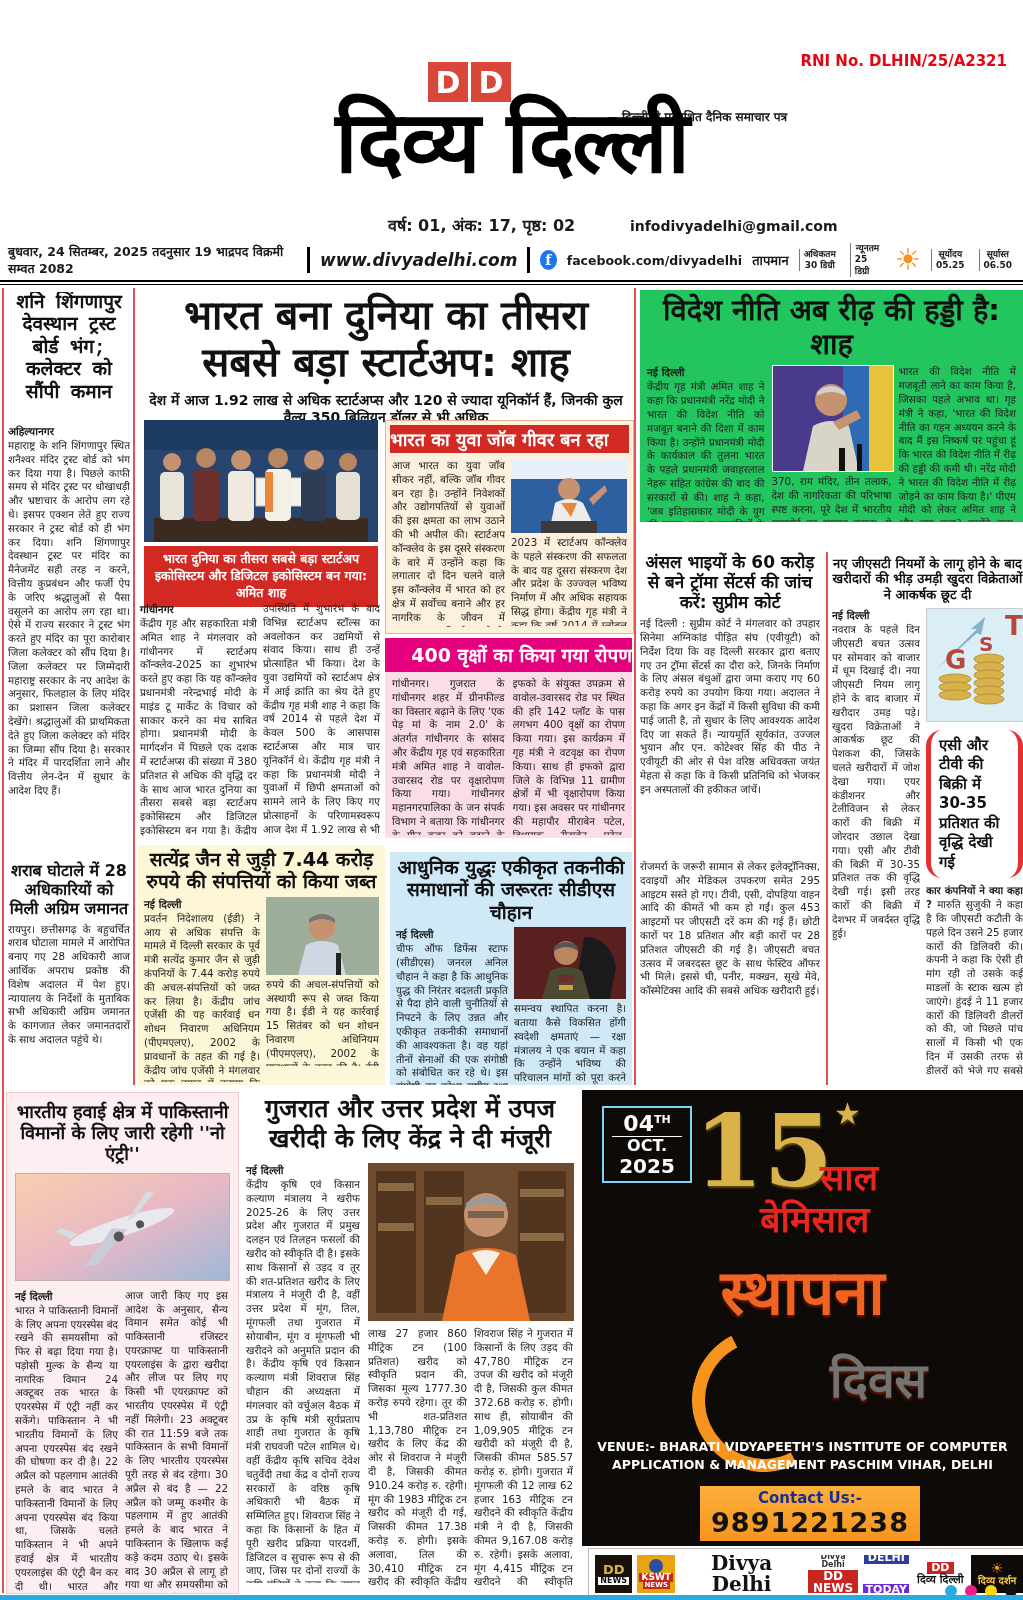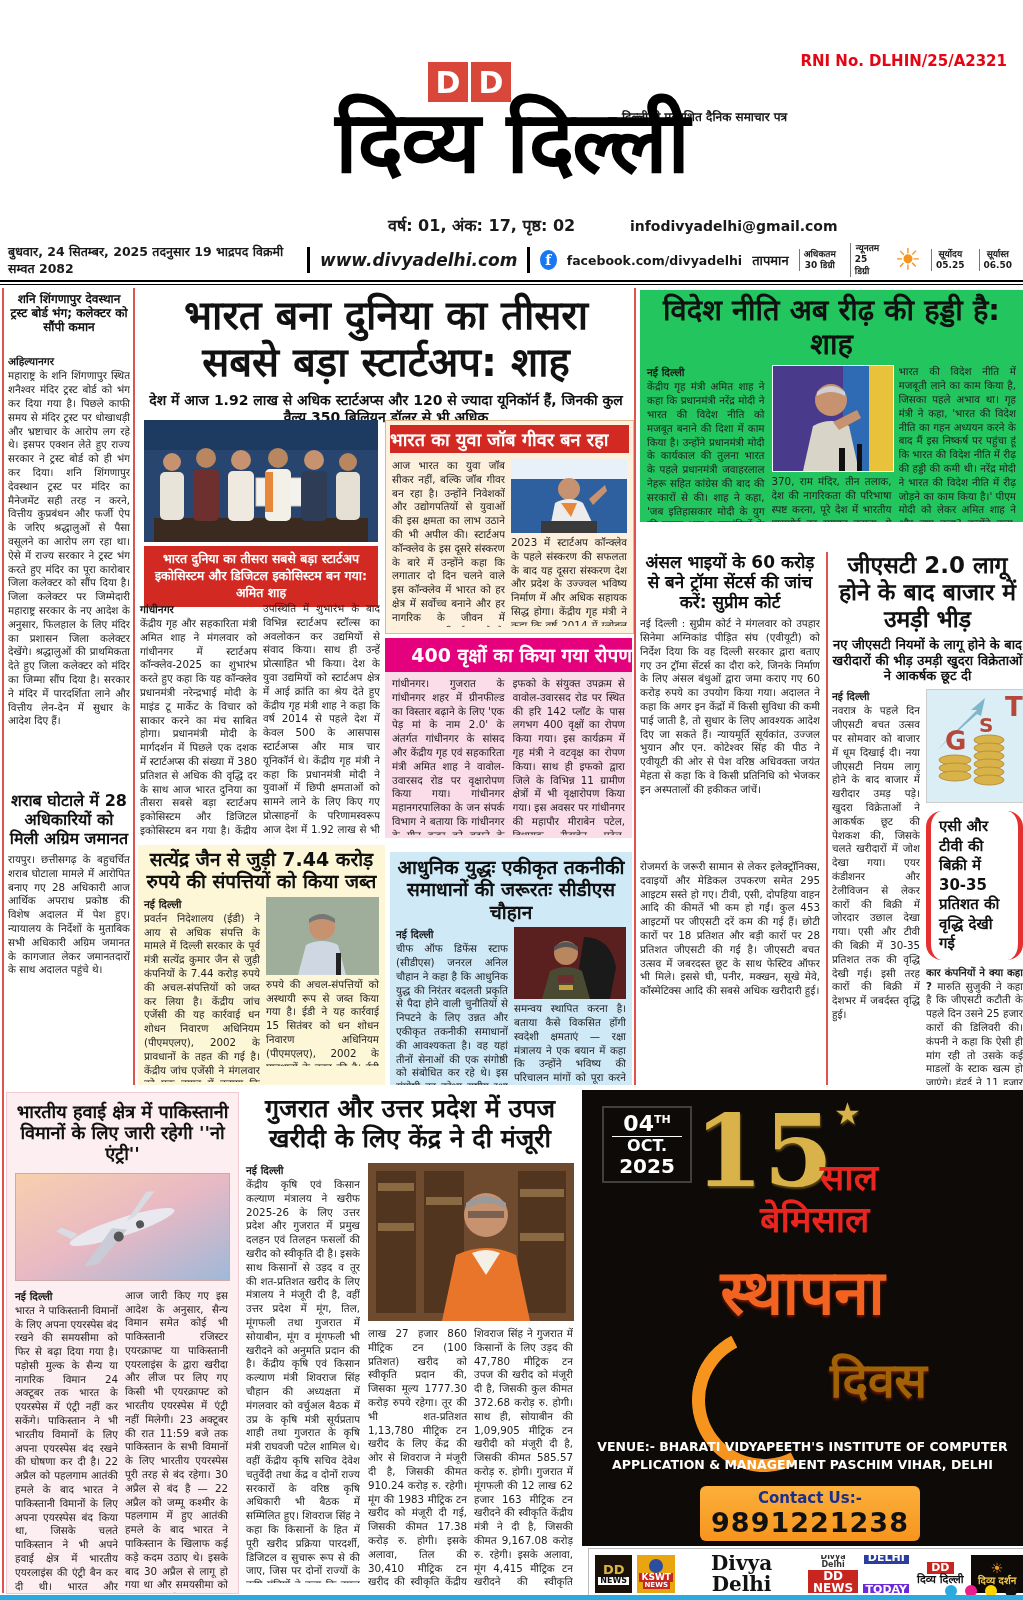--- a/index.html
+++ b/index.html
@@ -27,24 +27,24 @@
   
   .redbar{background:#d22a23;color:#fff;font-weight:bold;text-align:left;}
   .magbar{background:#e5007d;color:#fff;font-weight:bold;text-align:center;}
   .caption{background:#d22a23;color:#fff;font-weight:bold;text-align:center;font-size:12.5px;
            line-height:1.35;padding:5px 4px;}
   .photo{display:block;}
   .pull{border-left:5px solid #e53030;border-right:5px solid #e53030;border-radius:16px;
         padding:6px 8px;font-size:15px;font-weight:bold;line-height:1.3;color:#111;background:#fff;}
   
   .ad{background:#0d0a08;overflow:hidden;}
-  .ad .datebox{border:2px solid #404040;color:#fff;text-align:center;font-weight:bold;padding:4px 8px;line-height:1.1;}
+  .ad .datebox{border:2px solid #7dd3fc;color:#fff;text-align:center;font-weight:bold;padding:4px 8px;line-height:1.1;}
   .gold{color:#d9b24a;text-shadow:1px 2px 2px #5e4a12;}
   .adred{color:#e8251f;font-weight:bold;}
-  .contact{background:linear-gradient(#fbb03b,#f7941d);border-radius:6px;text-align:center;padding:3px 10px;}
+  .contact{background:linear-gradient(#fbb03b,#f7941d);border-radius:0;text-align:center;padding:3px 10px;}
   .logostrip{background:#fff;border:1px solid #bbb;display:flex;align-items:center;gap:5px;padding:3px 6px;}
   .lg{display:flex;flex-direction:column;align-items:center;justify-content:center;overflow:hidden;
       font-weight:bold;text-align:center;line-height:1.05;}
   .dot{width:12px;height:12px;border-radius:50%;display:inline-block;margin-left:3px;}
 </style>
 </head>
 <body>
 
 <div class="page">
 
@@ -91,21 +91,21 @@
   </div>
   <div class="hrule" style="left:0;top:280px;width:1023px;"></div>
   <div class="hrule" style="left:0;top:284px;width:1023px;height:1px;"></div>
 
   <div class="vrule" style="left:2px;top:288px;height:1305px;"></div>
   <div class="vrule" style="left:133px;top:288px;height:797px;"></div>
   <div class="vrule" style="left:634px;top:288px;height:797px;"></div>
   <div class="vrule" style="left:826px;top:552px;height:533px;"></div>
 
   <div class="abs" style="left:8px;top:292px;width:122px;height:790px;overflow:hidden;">
-    <div class="hc" style="font-size:12px;">शनि शिंगणापुर देवस्थान ट्रस्ट बोर्ड भंग; कलेक्टर को सौंपी कमान</div>
+    <div class="hc" style="font-size:19px;font-family:Liberation Mono, monospace;">शनि शिंगणापुर देवस्थान ट्रस्ट बोर्ड भंग; कलेक्टर को सौंपी कमान</div>
     <div class="dl" style="margin-top:20px;">अहिल्यानगर</div>
     <div class="b" style="height:415px;">महाराष्ट्र के शनि शिंगणापुर स्थित शनैश्वर मंदिर ट्रस्ट बोर्ड को भंग कर दिया गया है। पिछले काफी समय से मंदिर ट्रस्ट पर धोखाधड़ी और भ्रष्टाचार के आरोप लग रहे थे। इसपर एक्शन लेते हुए राज्य सरकार ने ट्रस्ट बोर्ड को ही भंग कर दिया। शनि शिंगणापुर देवस्थान ट्रस्ट पर मंदिर का मैनेजमेंट सही तरह न करने, वित्तीय कुप्रबंधन और फर्जी ऐप के जरिए श्रद्धालुओं से पैसा वसूलने का आरोप लग रहा था। ऐसे में राज्य सरकार ने ट्रस्ट भंग करते हुए मंदिर का पूरा कारोबार जिला कलेक्टर को सौंप दिया है। जिला कलेक्टर पर जिम्मेदारी महाराष्ट्र सरकार के नए आदेश के अनुसार, फिलहाल के लिए मंदिर का प्रशासन जिला कलेक्टर देखेंगे। श्रद्धालुओं की प्राथमिकता देते हुए जिला कलेक्टर को मंदिर का जिम्मा सौंप दिया है। सरकार ने मंदिर में पारदर्शिता लाने और वित्तीय लेन-देन में सुधार के आदेश दिए हैं।</div>
     <div class="hc" style="font-size:16px;margin-top:8px;">शराब घोटाले में 28 अधिकारियों को मिली अग्रिम जमानत</div>
     <div class="b" style="margin-top:4px;height:200px;">रायपुर। छत्तीसगढ़ के बहुचर्चित शराब घोटाला मामले में आरोपित बनाए गए 28 अधिकारी आज आर्थिक अपराध प्रकोष्ठ की विशेष अदालत में पेश हुए। न्यायालय के निर्देशों के मुताबिक सभी अधिकारी अग्रिम जमानत के कागजात लेकर जमानतदारों के साथ अदालत पहुंचे थे।</div>
   </div>
 
   <div class="abs hc" style="left:140px;top:292px;width:492px;font-size:40px;">भारत बना दुनिया का तीसरा सबसे बड़ा स्टार्टअप: शाह</div>
   <div class="abs hc" style="left:138px;top:392px;width:496px;font-size:14px;">देश में आज 1.92 लाख से अधिक स्टार्टअप्स और 120 से ज्यादा यूनिकॉर्न हैं, जिनकी कुल वैल्यू 350 बिलियन डॉलर से भी अधिक</div>
 
   <svg class="abs photo" style="left:144px;top:420px;" width="234" height="122">
@@ -232,21 +232,20 @@
   </div>
 
   <div class="abs" style="left:640px;top:552px;width:180px;height:300px;overflow:hidden;">
     <div class="hc" style="font-size:17px;">अंसल भाइयों के 60 करोड़ से बने ट्रॉमा सेंटर्स की जांच करें: सुप्रीम कोर्ट</div>
     <div class="b" style="margin-top:5px;height:215px;">नई दिल्ली : सुप्रीम कोर्ट ने मंगलवार को उपहार सिनेमा अग्निकांड पीड़ित संघ (एवीयूटी) को निर्देश दिया कि वह दिल्ली सरकार द्वारा बताए गए उन ट्रॉमा सेंटर्स का दौरा करे, जिनके निर्माण के लिए अंसल बंधुओं द्वारा जमा कराए गए 60 करोड़ रुपये का उपयोग किया गया। अदालत ने कहा कि अगर इन केंद्रों में किसी सुविधा की कमी पाई जाती है, तो सुधार के लिए आवश्यक आदेश दिए जा सकते हैं। न्यायमूर्ति सूर्यकांत, उज्जल भुयान और एन. कोटेश्वर सिंह की पीठ ने एवीयूटी की ओर से पेश वरिष्ठ अधिवक्ता जयंत मेहता से कहा कि वे किसी प्रतिनिधि को भेजकर इन अस्पतालों की हकीकत जांचें।</div>
   </div>
 
   <div class="abs b" style="left:640px;top:860px;width:180px;height:222px;">रोजमर्रा के जरूरी सामान से लेकर इलेक्ट्रॉनिक्स, दवाइयों और मेडिकल उपकरण समेत 295 आइटम सस्ते हो गए। टीवी, एसी, दोपहिया वाहन आदि की कीमतें भी कम हो गईं। कुल 453 आइटमों पर जीएसटी दरें कम की गई हैं। छोटी कारों पर 18 प्रतिशत और बड़ी कारों पर 28 प्रतिशत जीएसटी की गई है। जीएसटी बचत उत्सव में जबरदस्त छूट के साथ फेस्टिव ऑफर भी मिले। इससे घी, पनीर, मक्खन, सूखे मेवे, कॉस्मेटिक्स आदि की सबसे अधिक खरीदारी हुई।</div>
 
   <div class="abs" style="left:832px;top:552px;width:191px;height:533px;overflow:hidden;">
-    <div class="hc" style="font-size:23px;">जीएसटी 2.0 लागू होने के बाद बाजार में उमड़ी भीड़</div>
     <div class="hc" style="font-size:13px;margin-top:4px;">नए जीएसटी नियमों के लागू होने के बाद खरीदारों की भीड़ उमड़ी खुदरा विक्रेताओं ने आकर्षक छूट दी</div>
     <div style="display:flex;gap:6px;margin-top:6px;">
       <div style="width:88px;">
         <div class="dl">नई दिल्ली</div>
         <div class="b" style="height:405px;">नवरात्र के पहले दिन जीएसटी बचत उत्सव पर सोमवार को बाजार में धूम दिखाई दी। नया जीएसटी नियम लागू होने के बाद बाजार में खरीदार उमड़ पड़े। खुदरा विक्रेताओं ने आकर्षक छूट की पेशकश की, जिसके चलते खरीदारों में जोश देखा गया। एयर कंडीशनर और टेलीविजन से लेकर कारों की बिक्री में जोरदार उछाल देखा गया। एसी और टीवी की बिक्री में 30-35 प्रतिशत तक की वृद्धि देखी गई। इसी तरह कारों की बिक्री में देशभर में जबर्दस्त वृद्धि हुई।</div>
       </div>
       <div style="width:97px;">
         <svg width="97" height="112" style="display:block;border:1px solid #ccc;">
           <rect width="97" height="112" fill="#dceef5"></rect>
           <path d="M10 60 L50 20 L44 20 L58 8 L54 26 L50 24 Z" fill="#7fb6c9"></path>
@@ -344,21 +343,21 @@
       <div style="font-size:22px;"><span>04</span><sup style="font-size:11px;">TH</sup></div>
       <div style="font-size:16px;border-top:1px solid #fff;">OCT.</div>
       <div style="font-size:20px;">2025</div>
     </div>
     <div class="abs gold" style="left:112px;top:2px;font-size:100px;font-weight:bold;font-family:'DejaVu Serif',serif;">15</div>
     <div class="abs gold" style="left:252px;top:6px;font-size:30px;">★</div>
     <div class="abs adred" style="left:238px;top:62px;font-size:36px;">साल</div>
     <div class="abs adred" style="left:178px;top:104px;font-size:36px;">बेमिसाल</div>
     <div class="abs" style="left:0;top:158px;width:441px;text-align:center;font-size:62px;font-weight:bold;color:#f26322;text-shadow:0 2px 3px #6e1c00;">स्थापना</div>
     <div class="abs" style="left:110px;top:238px;width:118px;height:118px;border:13px solid transparent;border-left-color:#f7941d;border-bottom-color:#f7941d;border-radius:50%;transform:rotate(18deg);"></div>
-    <div class="abs" style="left:248px;top:256px;font-size:48px;font-weight:bold;color:#a16207;text-shadow:0 2px 3px #6e1c00;">दिवस</div>
+    <div class="abs" style="left:248px;top:256px;font-size:48px;font-weight:bold;color:#737373;text-shadow:0 2px 3px #6e1c00;">दिवस</div>
     <div class="abs" style="left:14px;top:348px;width:413px;text-align:center;color:#fff;font-weight:bold;font-size:12.5px;line-height:1.4;">VENUE:- BHARATI VIDYAPEETH'S INSTITUTE OF COMPUTER APPLICATION &amp; MANAGEMENT PASCHIM VIHAR, DELHI</div>
     <div class="abs contact" style="left:118px;top:396px;width:200px;">
       <div style="color:#1a2e8c;font-weight:bold;font-size:15px;">Contact Us:-</div>
       <div style="color:#111;font-weight:bold;font-size:27px;letter-spacing:1px;">9891221238</div>
     </div>
   </div>
 
   <div class="abs logostrip" style="left:588px;top:1548px;width:428px;height:44px;">
     <div class="lg" style="width:42px;height:38px;background:#1a1208;color:#d9b24a;font-size:13px;">
       <span>DD</span>

